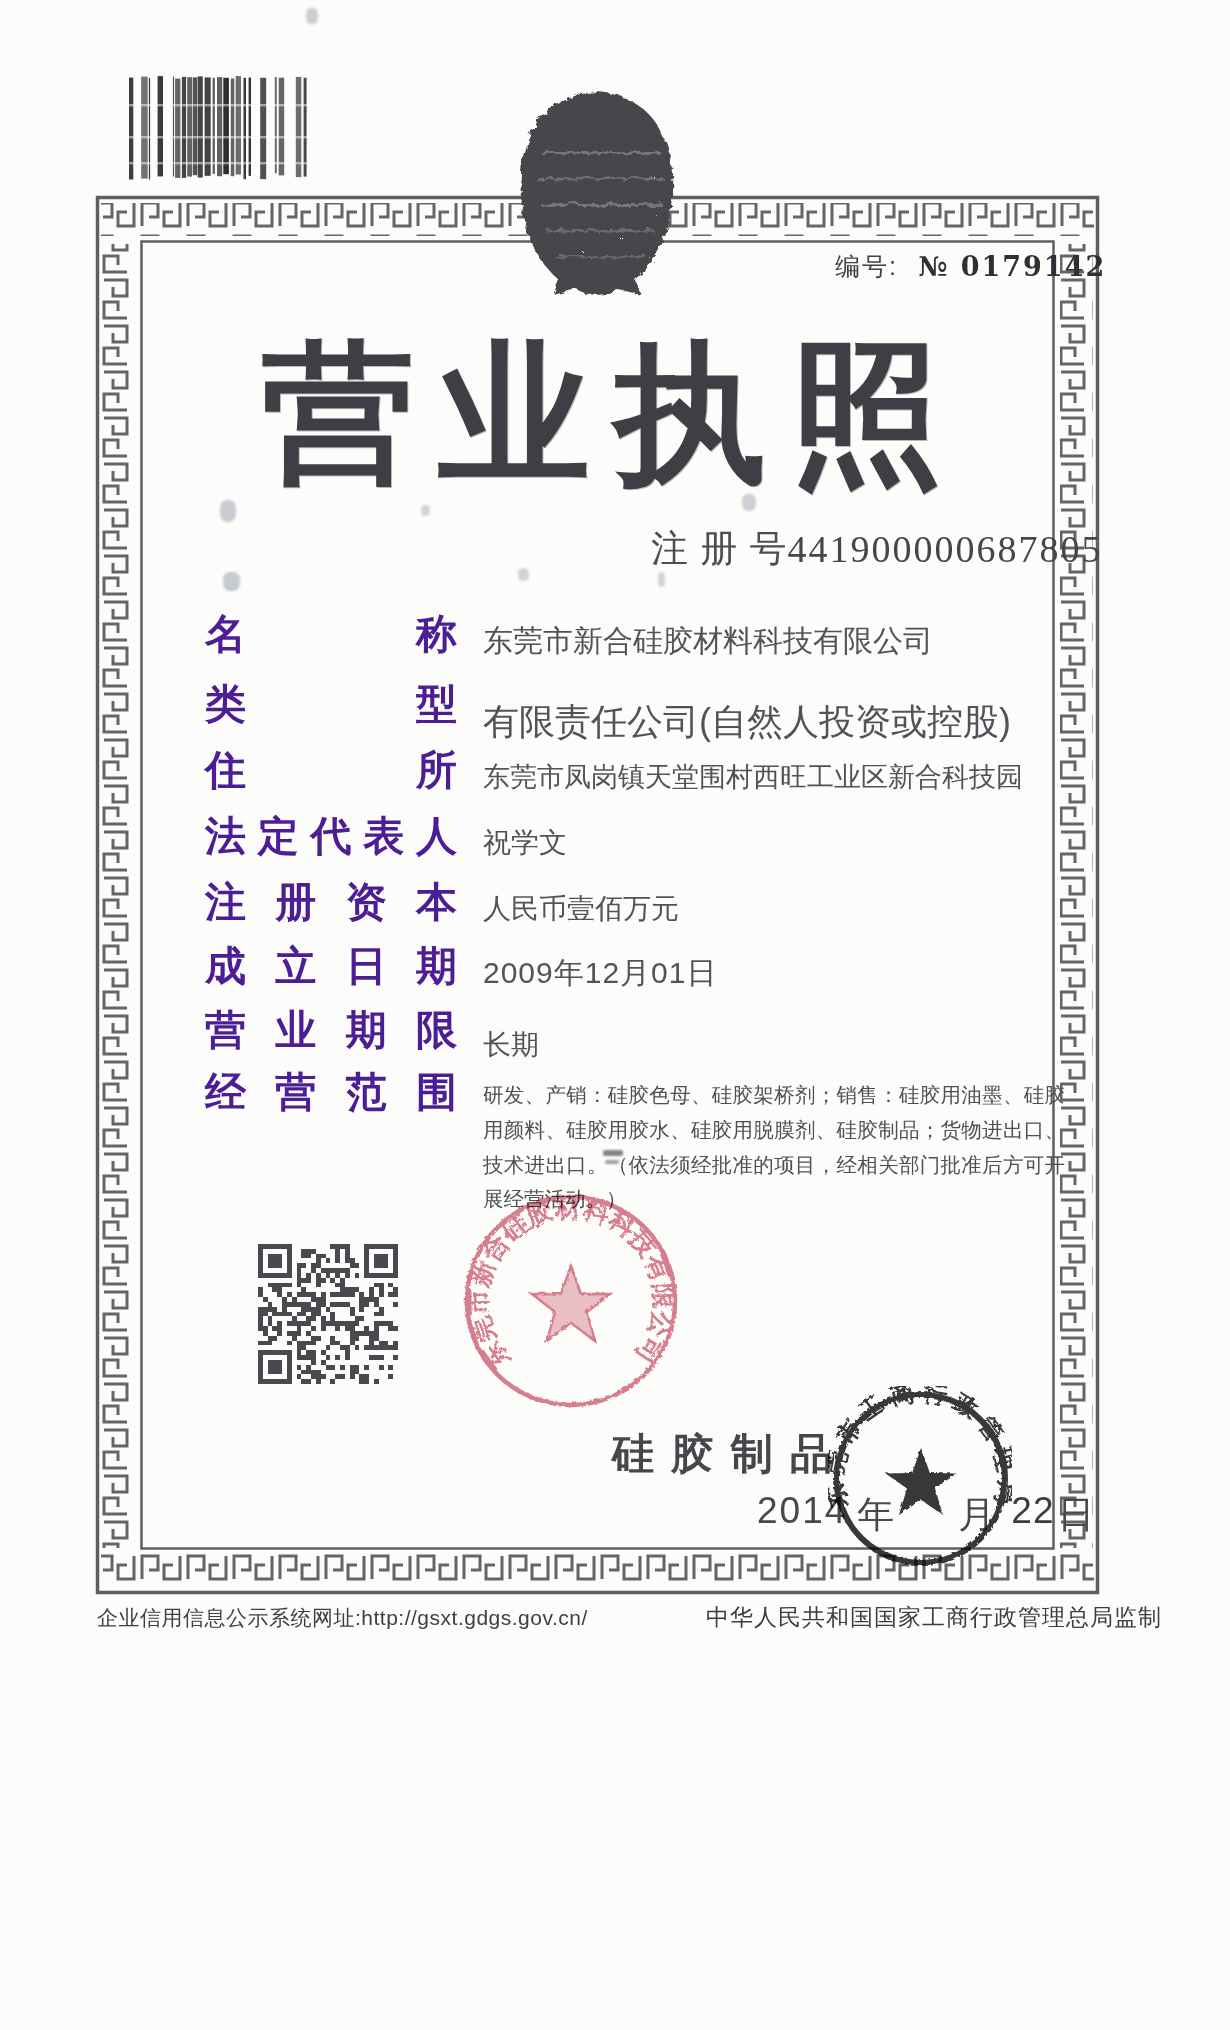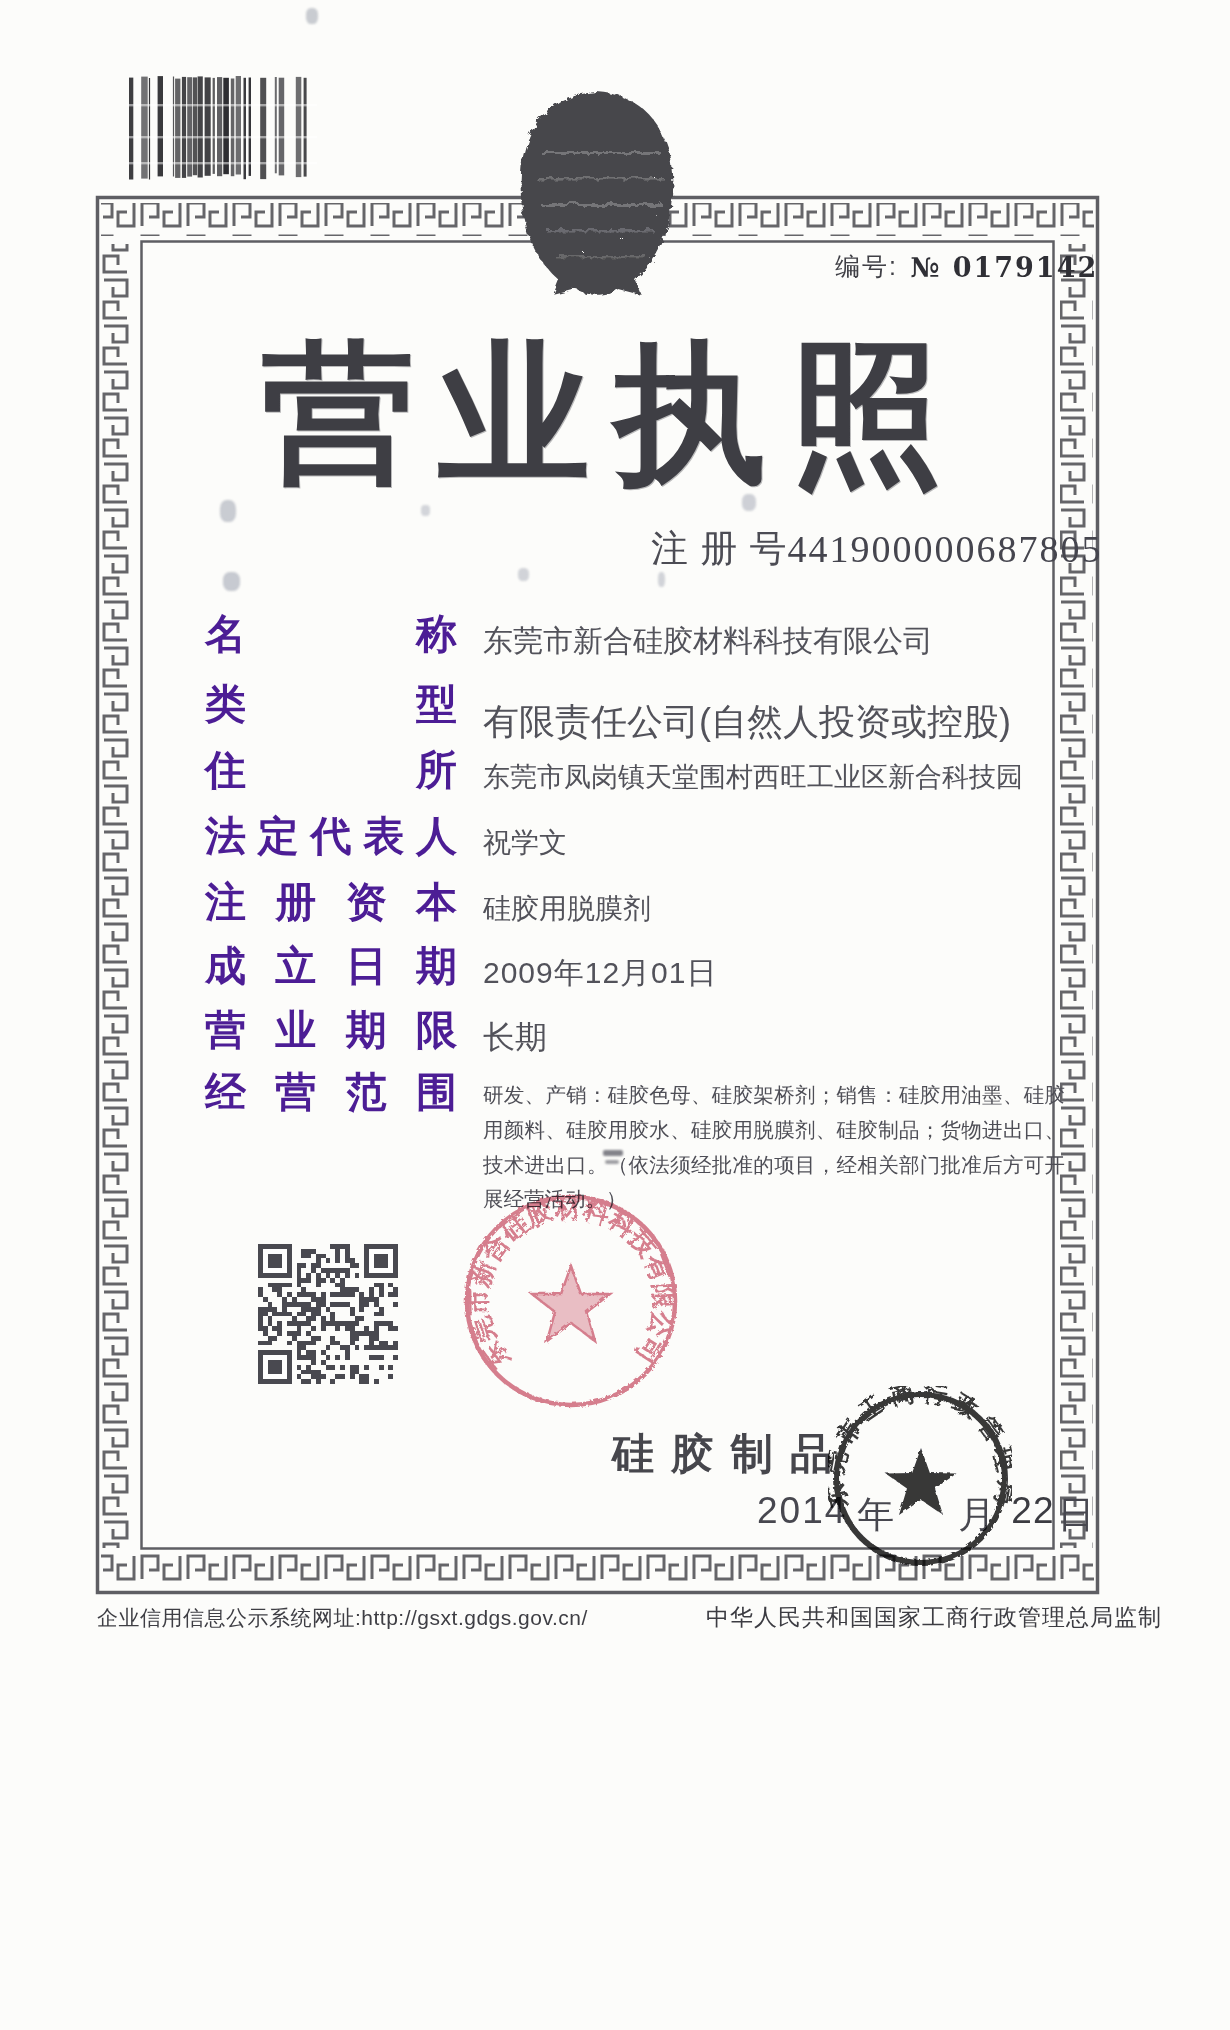--- a/index.html
+++ b/index.html
@@ -5,21 +5,21 @@
   html,body{margin:0;padding:0}
   body{width:1230px;height:2030px;position:relative;background:#fcfcfa;overflow:hidden;
        font-family:"Liberation Sans",sans-serif;color:#46464c;-webkit-font-smoothing:antialiased}
   .abs{position:absolute}
 
   .bgsvg{left:0;top:0;width:1230px;height:2030px}
 
   .barcode{left:127px;top:74px;width:190px;height:106px;filter:blur(.3px)}
   .qr{left:258px;top:1244px;width:140px;height:140px;opacity:.92}
 
-  .serial{left:835px;top:250px;display:flex;align-items:flex-end;gap:12px}
+  .serial{left:835px;top:250px;display:flex;align-items:center;gap:20px}
   .serial .lab{font-size:25px;color:#3f3f45;letter-spacing:2px}
   .serial .num{font-family:"DejaVu Serif",serif;font-size:27px;font-weight:600;color:#2f2f35;letter-spacing:2px}
 
   .title{left:262px;top:334px;width:680px;font-size:152px;line-height:1.05;font-weight:700;
          color:#3e3e44;text-align:justify;text-align-last:justify;white-space:nowrap;
          text-shadow:1px 1px 0 rgba(62,62,68,.35)}
 
   .regno{left:651px;top:524px;display:flex;align-items:center}
   .regno .lab{font-size:37px;font-weight:500;color:#4c4c54;letter-spacing:1px}
   .regno .num{font-family:"Liberation Serif",serif;font-size:38px;color:#45454e;letter-spacing:2px}
@@ -28,21 +28,21 @@
   .lbl{flex:0 0 252px;width:252px;font-size:41px;font-weight:600;color:#4c1d95;
        text-align:justify;text-align-last:justify;line-height:1.1}
   .val{margin-left:26px;color:#52525a;white-space:nowrap}
   .r1{top:612px}.r2{top:682px}.r3{top:748px}.r4{top:814px}.r5{top:880px}.r6{top:944px}.r7{top:1008px}.r8{top:1070px}
   .v1{font-size:30px;margin-top:9px}
   .v2{font-size:36px;margin-top:16px}
   .v3{font-size:27px;margin-top:11px}
   .v4{font-size:28px;margin-top:10px}
   .v5{font-size:28px;margin-top:10px}
   .v6{font-size:30px;margin-top:9px;letter-spacing:1px}
-  .v7{font-size:32px;margin-top:8px}
+  .v7{font-size:28px;margin-top:18px}
   .scope{margin-left:26px;width:582px;font-size:20.5px;line-height:34.8px;color:#4e4e56;
          margin-top:8px;text-align:justify;white-space:normal}
 
   .registry-label{left:612px;top:1426px;width:220px;font-size:42px;font-weight:600;color:#46464c;
                   text-align:justify;text-align-last:justify}
   .date{left:757px;top:1490px;display:flex;align-items:flex-start;font-size:37px;color:#47474f}
   .d-year{letter-spacing:2px}
   .d-yu{margin-left:10px}
   .d-mu{margin-left:64px}
   .d-day{margin-left:16px;letter-spacing:1px;color:#3b3b41}
@@ -164,21 +164,21 @@
 <div class="abs row r3">
   <div class="lbl">住所</div>
   <div class="val v3">东莞市凤岗镇天堂围村西旺工业区新合科技园</div>
 </div>
 <div class="abs row r4">
   <div class="lbl">法定代表人</div>
   <div class="val v4">祝学文</div>
 </div>
 <div class="abs row r5">
   <div class="lbl">注册资本</div>
-  <div class="val v5">硅胶用脱膜剂</div>
+  <div class="val v5">人民币壹佰万元</div>
 </div>
 <div class="abs row r6">
   <div class="lbl">成立日期</div>
   <div class="val v6">2009年12月01日</div>
 </div>
 <div class="abs row r7">
   <div class="lbl">营业期限</div>
   <div class="val v7">长期</div>
 </div>
 <div class="abs row r8">

